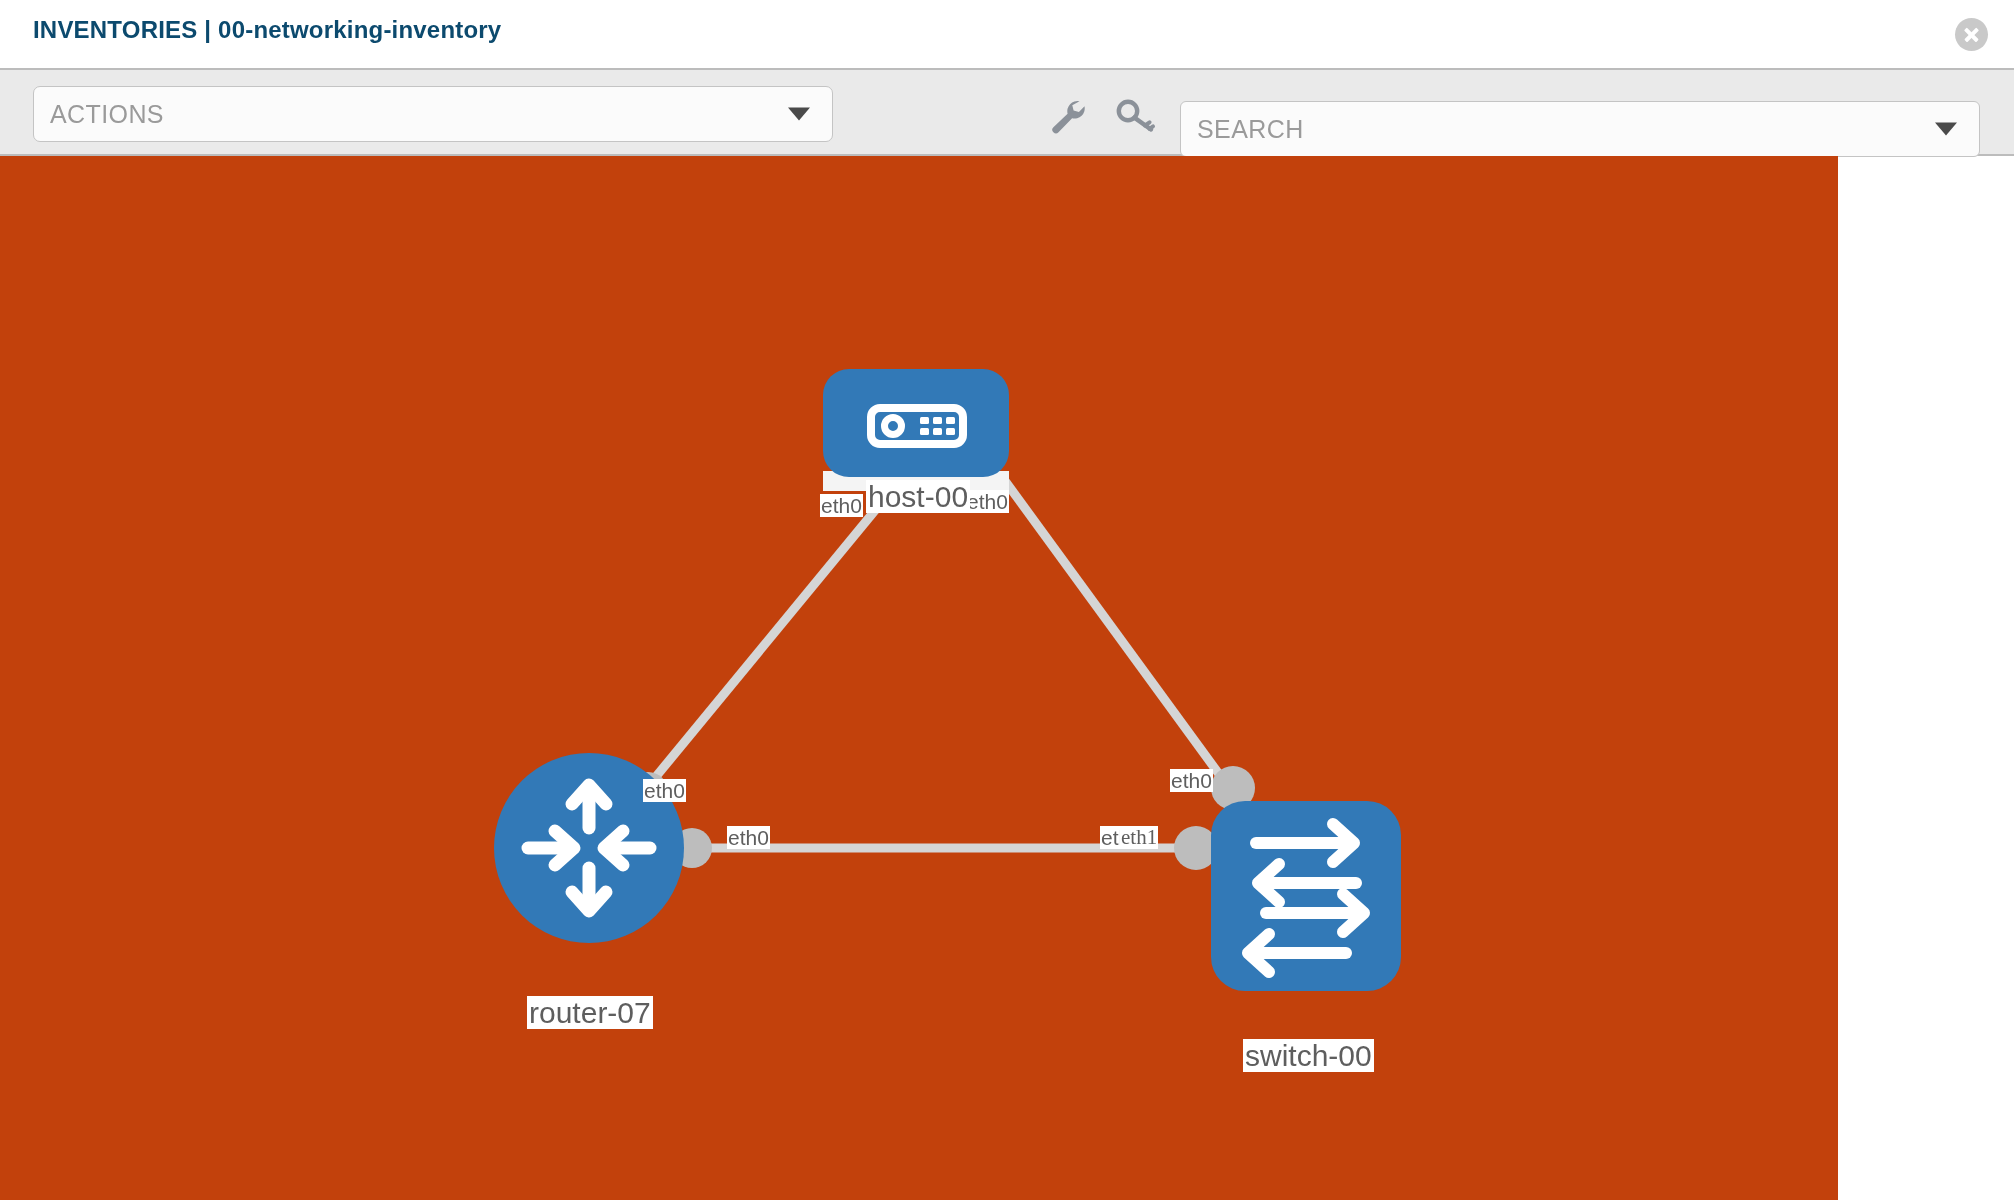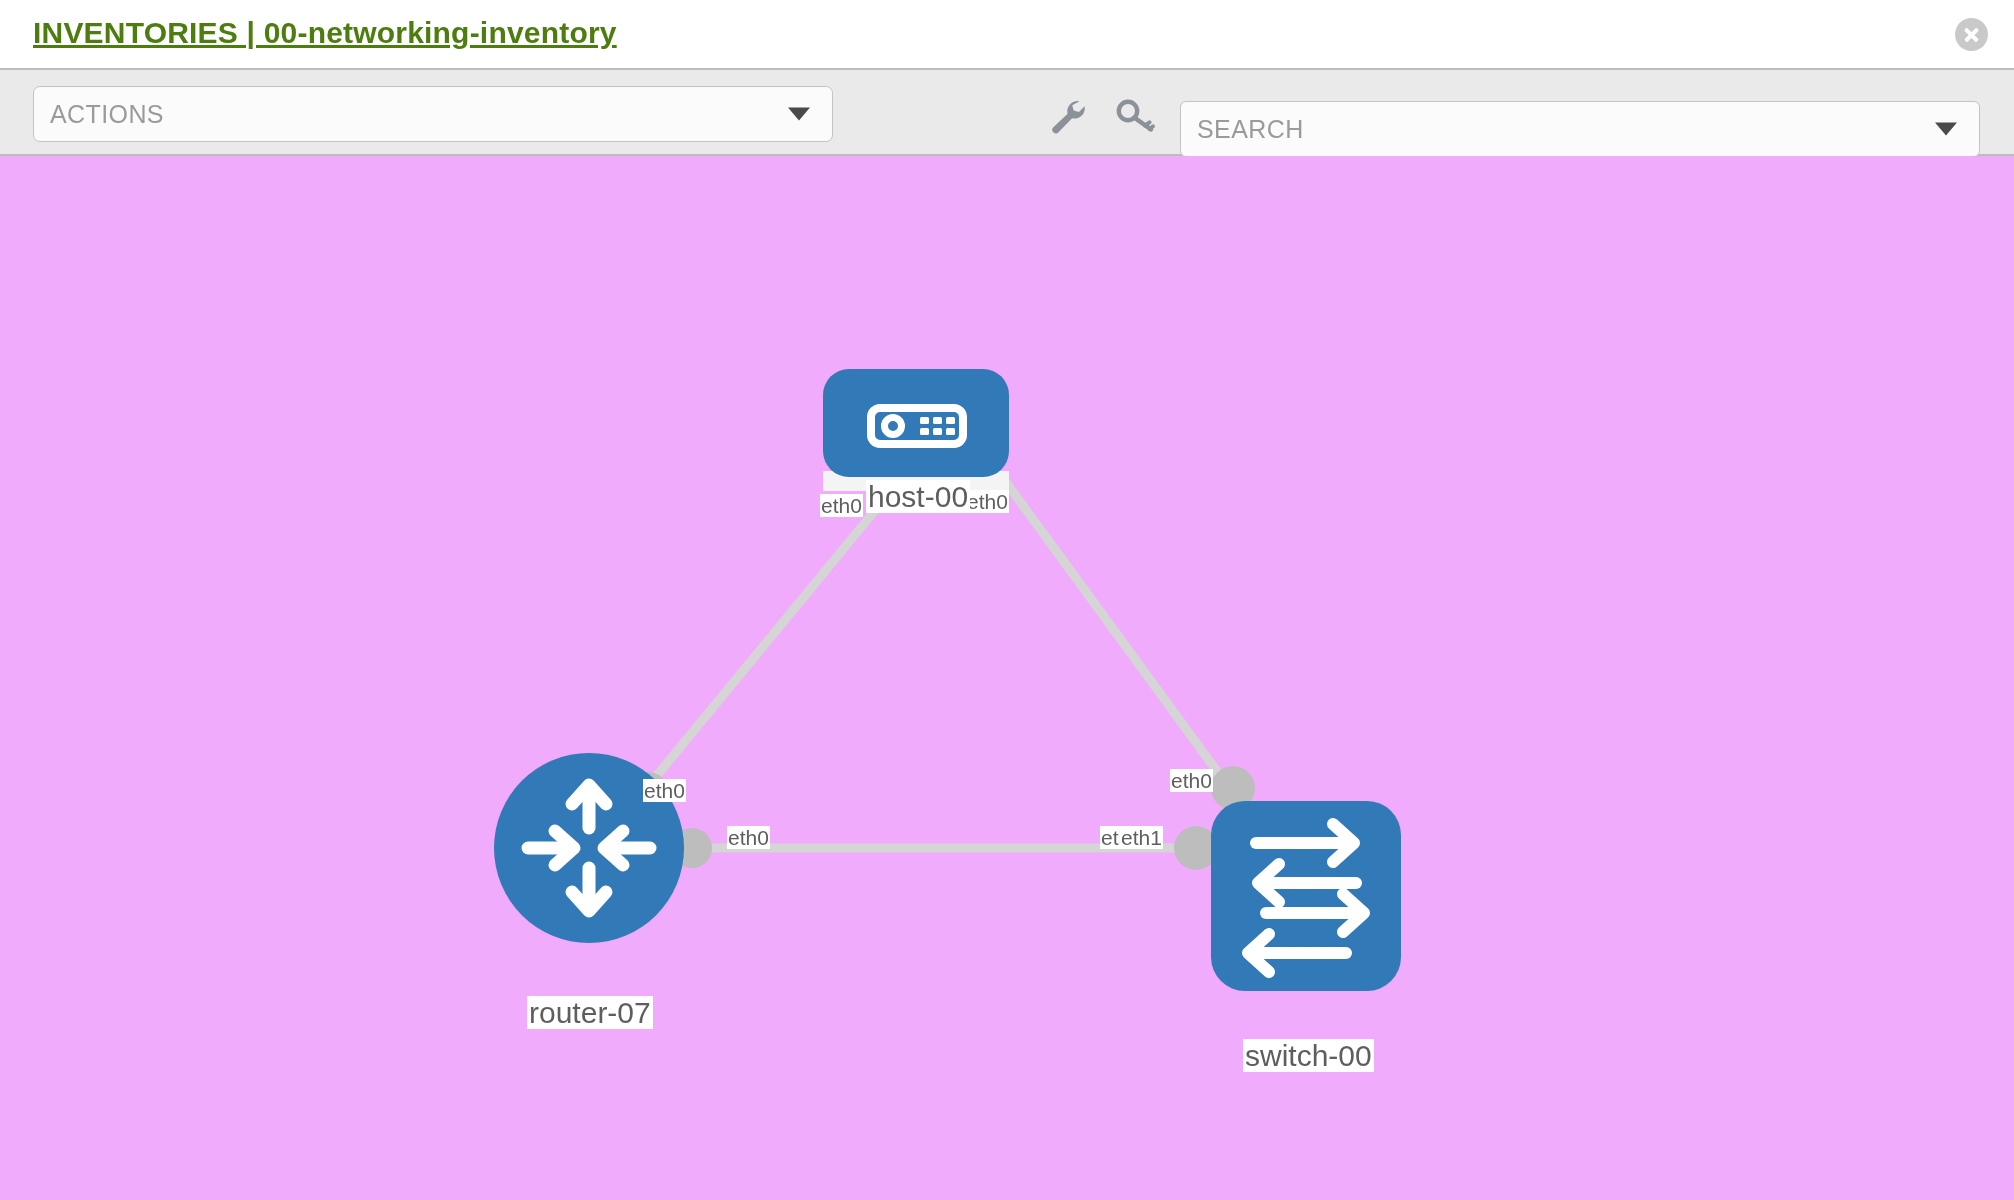--- a/index.html
+++ b/index.html
@@ -27,26 +27,25 @@
     left: 0; top: 0;
     width: 2014px;
     height: 68px;
     background: #ffffff;
     box-sizing: border-box;
   }
   .page-title {
     position: absolute;
     left: 33px;
     top: 16px;
-    font-size: 30px;
+    font-size: 24px;
     font-weight: bold;
-    color: #4d7c0f;
+    color: #0c4a6e;
     letter-spacing: 0.2px;
     white-space: nowrap;
-    text-decoration: underline;
   }
   .close-icon {
     position: absolute;
     right: 26px;
     top: 18px;
     width: 33px;
     height: 33px;
     border-radius: 50%;
     background: #c9c9c9;
     cursor: pointer;
@@ -124,23 +123,23 @@
     height: 36px;
     cursor: pointer;
   }
   #wrench-icon { left: 1046px; }
   #key-icon    { left: 1114px; }
 
   
   .canvas {
     position: absolute;
     left: 0; top: 156px;
-    width: 2014px;
+    width: 1838px;
     height: 1044px;
-    background: #f0abfc;
+    background: #c2410c;
     overflow: hidden;
   }
   .topology-svg {
     position: absolute;
     left: 0; top: 0;
     width: 2014px;
     height: 1044px;
   }
 
   
@@ -282,19 +281,19 @@
     <span class="port-label" style="left:966px; top:334px;">eth0</span>
     <span class="node-label" style="left:866px; top:324px;">host-00</span>
 
     <span class="port-label" style="left:643px; top:623px;">eth0</span>
 
     <span class="port-label" style="left:1170px; top:613px;">eth0</span>
 
     <span class="port-label" style="left:727px; top:670px;">eth0</span>
 
     <span class="port-label" style="left:1100px; top:670px; z-index:1;">eth0</span>
-    <span class="port-label" style="left:1120px; top:670px; z-index:2;">eth1</span>
+    <span class="port-label" style="left:1120px; top:670px; z-index:2;font-family:Liberation Serif, serif;">eth1</span>
 
     <span class="node-label" style="left:527px; top:840px;">router-07</span>
     <span class="node-label" style="left:1243px; top:883px;">switch-00</span>
 
   </div>
 </div>
 
 </body></html>

